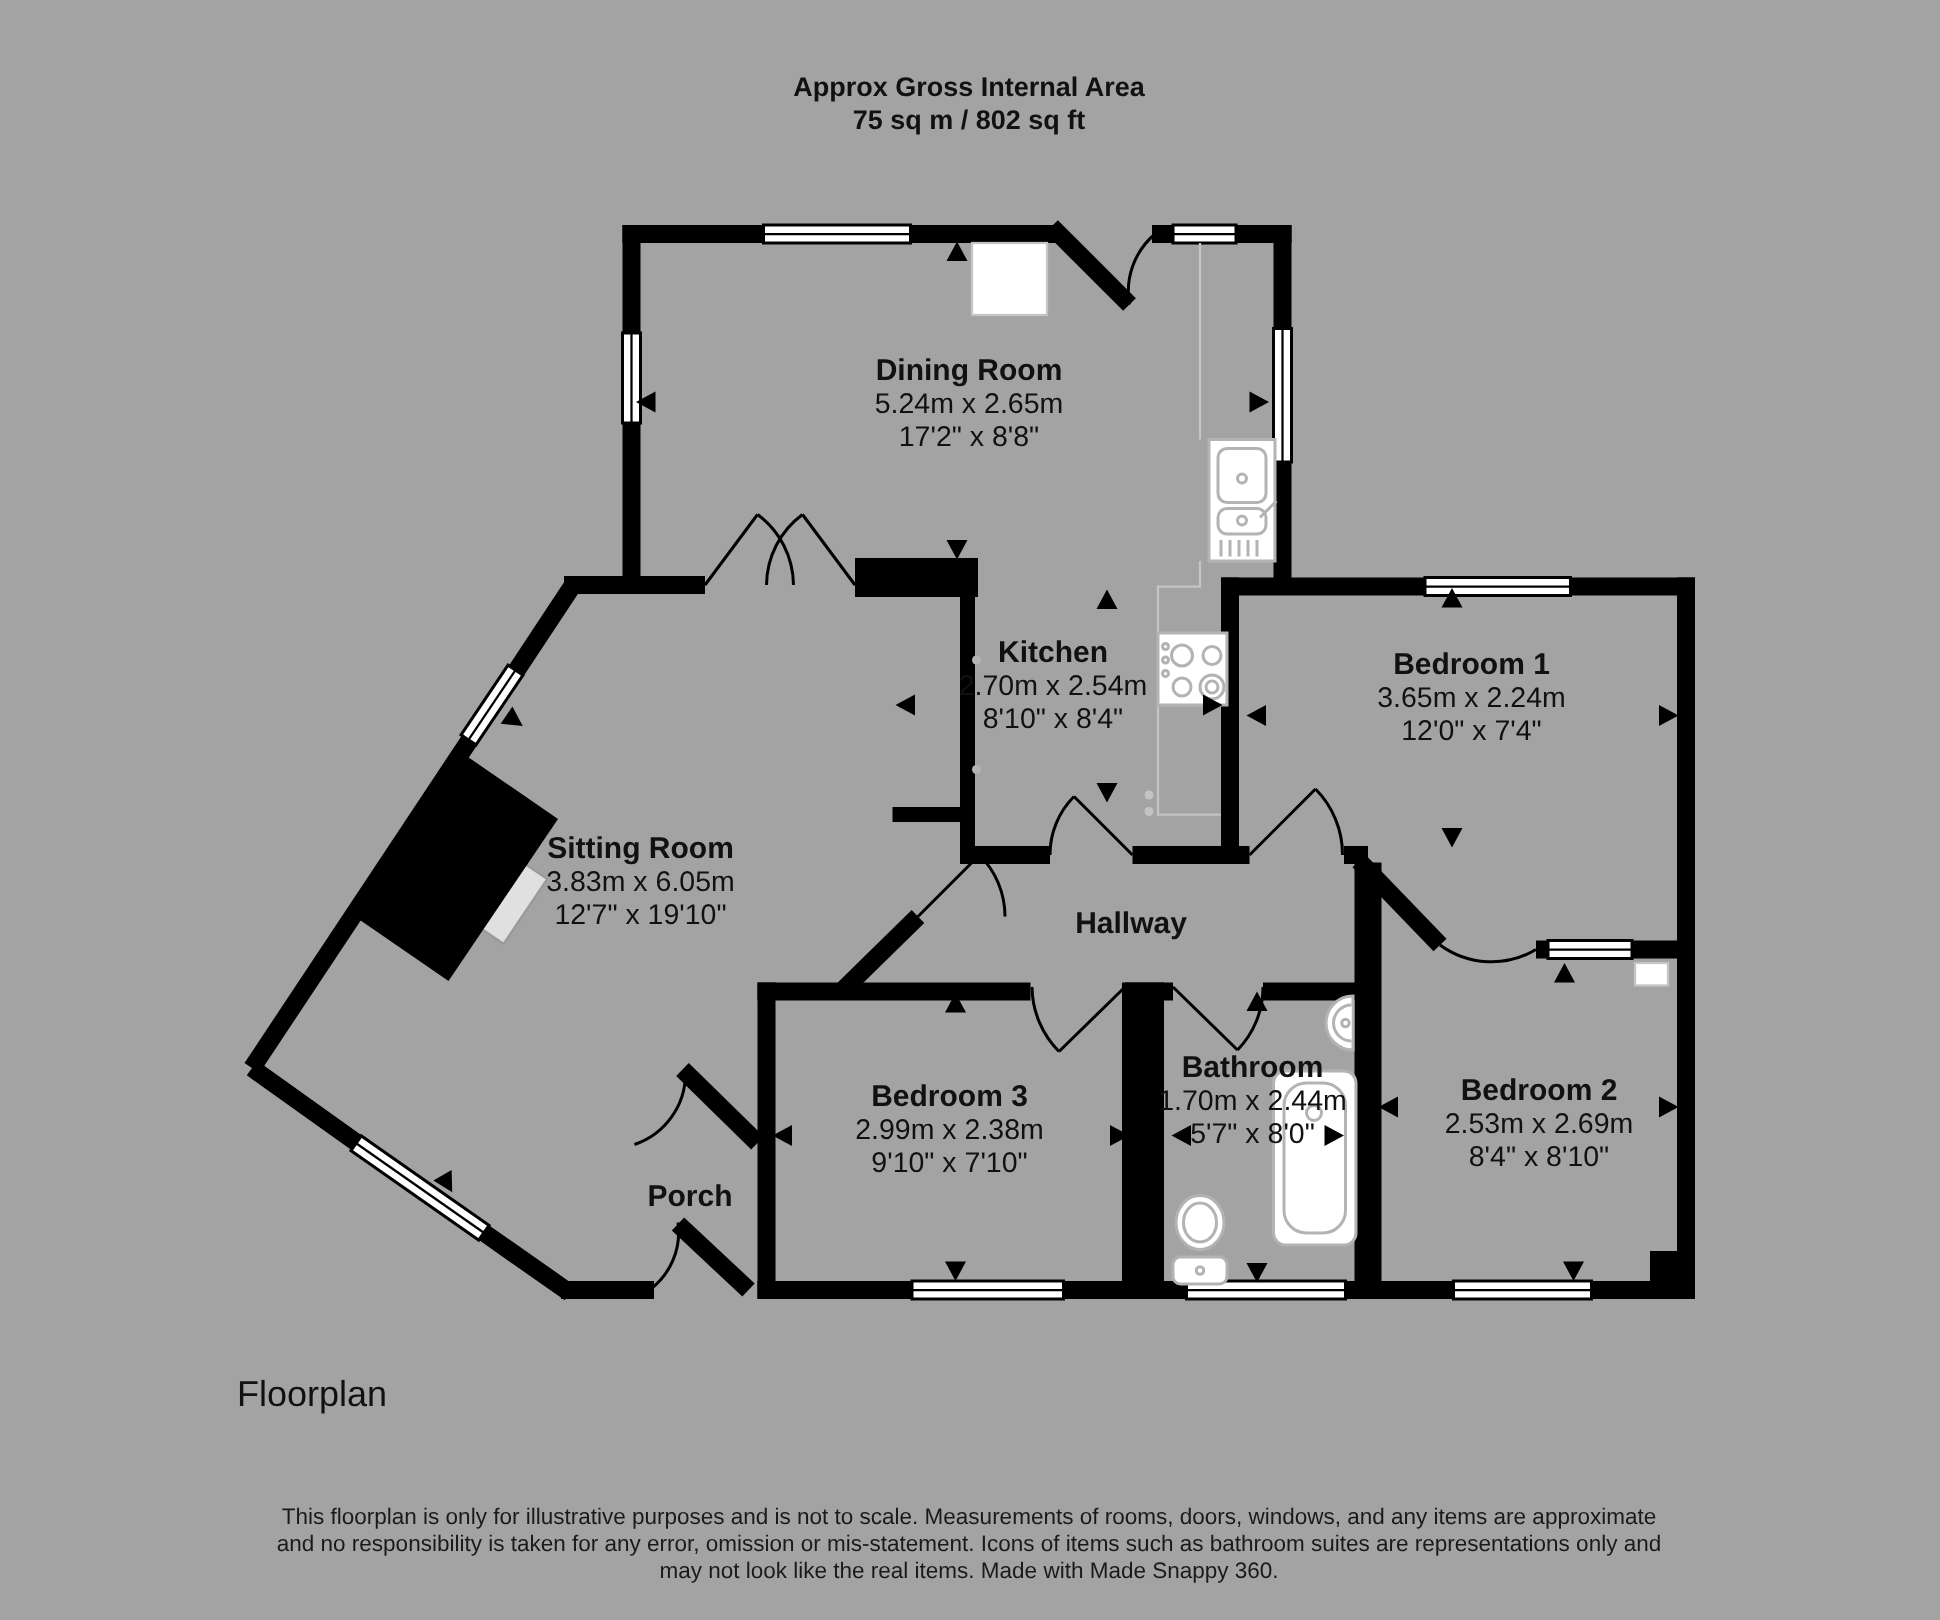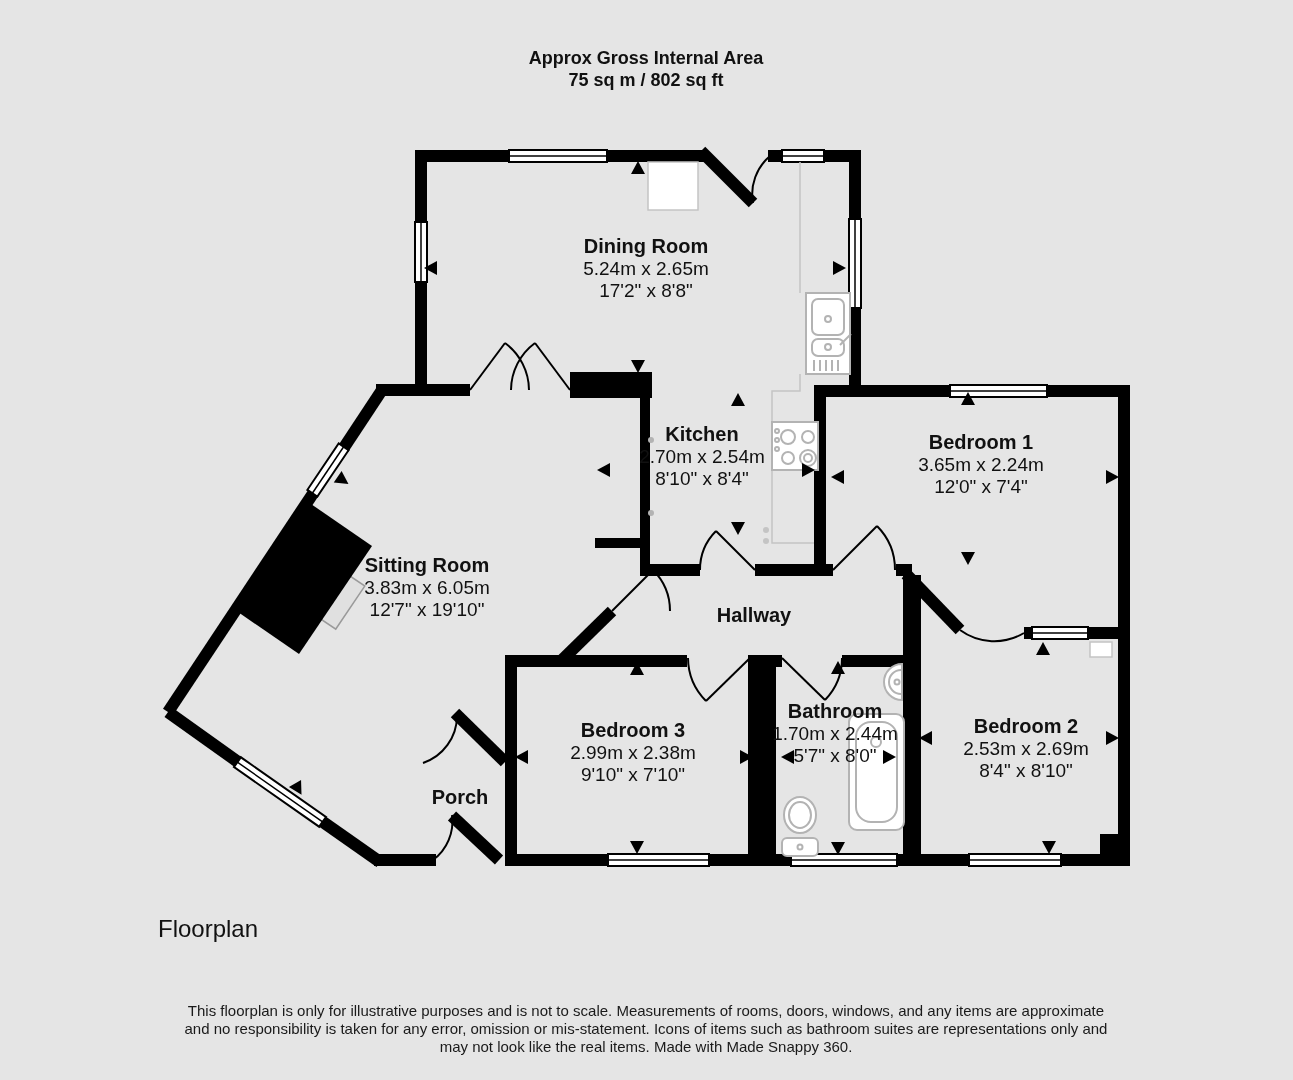--- a/index.html
+++ b/index.html
@@ -1,16 +1,16 @@
 <!DOCTYPE html>
 <html><head>
 <meta charset="utf-8">
 <style>
   html,body{margin:0;padding:0;background:#ffffff;}
-  .stage{position:relative;width:1293px;height:1080px;background:#e5e5e5;overflow:hidden;
+  .stage{position:relative;width:1293px;height:1080px;background:#a3a3a3;overflow:hidden;
          font-family:"Liberation Sans", sans-serif;}
   svg{position:absolute;left:0;top:0;}
   svg text{font-family:"Liberation Sans", sans-serif;fill:#111;}
   .room-name{font-size:20px;font-weight:bold;}
   .room-dim{font-size:19px;}
   .title-line{font-size:18px;font-weight:bold;}
   .caption{font-size:24px;}
   .disclaimer{font-size:15px;fill:#1a1a1a;}
   .wall{stroke:#000;fill:none;}
   .thin{stroke:#000;stroke-width:2;fill:none;}

